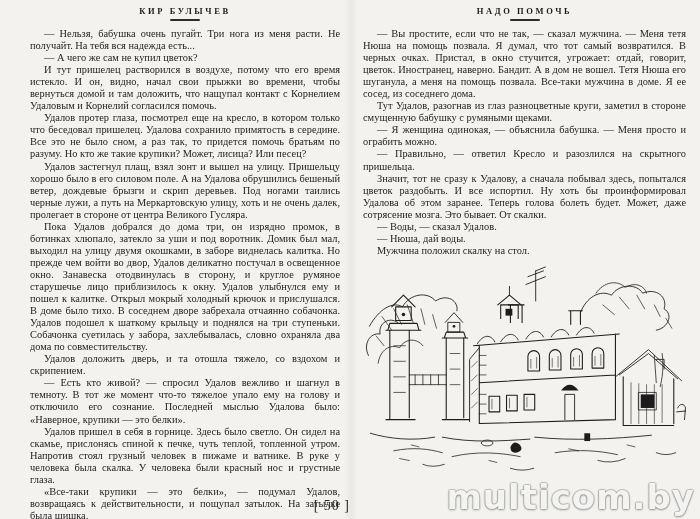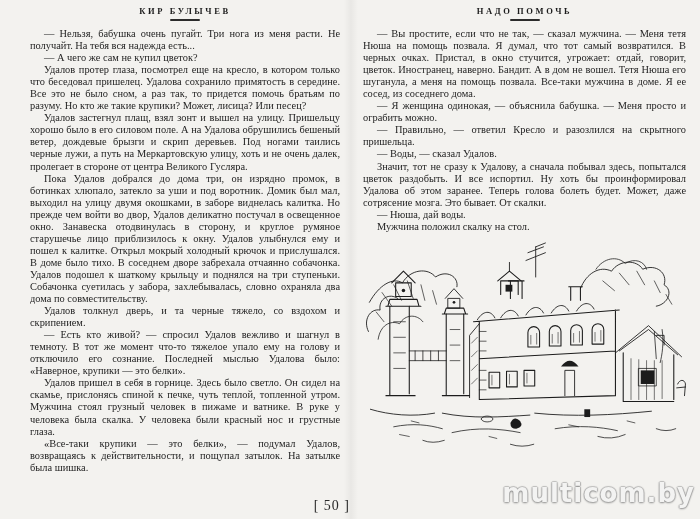--- a/index.html
+++ b/index.html
@@ -34,62 +34,64 @@
     text-justify:inter-word;
   }
   .body-text p{margin:0;text-indent:14px;}
   .page-number{
     position:absolute;bottom:5px;left:0;right:0;
     text-align:right;font-size:14px;color:#2a2a2a;letter-spacing:1px;
   }
   .illustration-wrap{margin-top:9px;text-align:center;}
   .illustration-wrap svg{display:block;margin:0 auto;}
   .watermark{
-    position:absolute;right:5px;bottom:11px;
+    position:absolute;right:5px;bottom:2px;
     font-family:"DejaVu Sans","Liberation Sans",sans-serif;
-    font-weight:bold;font-size:26px;letter-spacing:1px;
+    font-weight:bold;font-size:34px;letter-spacing:1px;
     color:#f4f4f3;opacity:.95;
     text-shadow:0 1px 2px rgba(125,125,125,.85),0 -1px 1px rgba(160,160,160,.6),1px 0 1px rgba(150,150,150,.6),-1px 0 1px rgba(150,150,150,.6);
     pointer-events:none;
     margin-top:12px;
   }
 </style>
 </head>
 <body>
 
 <div class="spread">
 
   <div class="page left">
     <div class="running-head">КИР БУЛЫЧЕВ</div>
     <div class="head-rule"></div>
     <div class="body-text">
       <p>— Нельзя, бабушка очень пугайт. Три нога из меня расти. Не получайт. На тебя вся надежда есть...</p>
       <p>— А чего же сам не купил цветок?</p>
+      <p>И тут пришелец растворился в воздухе, потому что его время истекло. И он, видно, начал свои прыжки во времени, чтобы вернуться домой и там доложить, что нащупал контакт с Корнелием Удаловым и Корнелий согласился помочь.</p>
       <p>Удалов протер глаза, посмотрел еще на кресло, в котором только что беседовал пришелец. Удалова сохранило примятость в середине. Все это не было сном, а раз так, то придется помочь братьям по разуму. Но кто же такие крупики? Может, лисица? Или песец?</p>
       <p>Удалов застегнул плащ, взял зонт и вышел на улицу. Пришельцу хорошо было в его силовом поле. А на Удалова обрушились бешеный ветер, дождевые брызги и скрип деревьев. Под ногами таились черные лужи, а путь на Меркартовскую улицу, хоть и не очень далек, пролегает в стороне от центра Великого Гусляра.</p>
       <p>Пока Удалов добрался до дома три, он изрядно промок, в ботинках хлюпало, затекло за уши и под воротник. Домик был мал, выходил на улицу двумя окошками, в заборе виднелась калитка. Но прежде чем войти во двор, Удалов деликатно постучал в освещенное окно. Занавеска отодвинулась в сторону, и круглое румяное старушечье лицо приблизилось к окну. Удалов улыбнулся ему и пошел к калитке. Открыл мокрый холодный крючок и прислушался. В доме было тихо. В соседнем дворе забрехала отчаянно собачонка. Удалов подошел к шаткому крыльцу и поднялся на три ступеньки. Собачонка суетилась у забора, захлебывалась, словно охраняла два дома по совместительству.</p>
-      <p>Удалов толкнул дверь, и та черные тяжело, со вздохом и скрипением.</p>
+      <p>Удалов доложить дверь, и та отошла тяжело, со вздохом и скрипением.</p>
       <p>— Есть кто живой? — спросил Удалов вежливо и шагнул в темноту. В тот же момент что-то тяжелое упало ему на голову и отключило его сознание. Последней мыслью Удалова было: «Наверное, крупики — это белки».</p>
-      <p>Удалов пришел в себя в горнице. Здесь было светло. Он сидел на скамье, прислонясь спиной к печке, чуть теплой, топленной утром. Мужчина стоял грузный человек в пижаме и ватнике. В руке у человека была скалка. У человека были красный нос и грустные глаза.</p>
+      <p>Удалов пришел в себя в горнице. Здесь было светло. Он сидел на скамье, прислонясь спиной к печке, чуть теплой, топленной утром. Напротив стоял грузный человек в пижаме и ватнике. В руке у человека была скалка. У человека были красный нос и грустные глаза.</p>
       <p>«Все-таки крупики — это белки», — подумал Удалов, возвращаясь к действительности, и пощупал затылок. На затылке была шишка.</p>
     </div>
     <div class="page-number">[ 50 ]</div>
   </div>
 
   <div class="gutter"></div>
 
   <div class="page right">
     <div class="running-head">НАДО ПОМОЧЬ</div>
     <div class="head-rule"></div>
     <div class="body-text">
       <p>— Вы простите, если что не так, — сказал мужчина. — Меня тетя Нюша на помощь позвала. Я думал, что тот самый возвратился. В черных очках. Пристал, в окно стучится, угрожает: отдай, говорит, цветок. Иностранец, наверно. Бандит. А в дом не вошел. Тетя Нюша его шуганула, а меня на помощь позвала. Все-таки мужчина в доме. Я ее сосед, из соседнего дома.</p>
+      <p>Тут Удалов, разогнав из глаз разноцветные круги, заметил в стороне смущенную бабушку с румяными щеками.</p>
       <p>— Я женщина одинокая, — объяснила бабушка. — Меня просто и ограбить можно.</p>
       <p>— Правильно, — ответил Кресло и разозлился на скрытного пришельца.</p>
+      <p>Значит, тот не сразу к Удалову, а сначала побывал здесь, попытался цветок раздобыть. И все испортил. Ну хоть бы проинформировал Удалова об этом заранее. Теперь голова болеть будет. Может, даже сотрясение мозга. Это бывает. От скалки.</p>
       <p>— Воды, — сказал Удалов.</p>
-      <p>Значит, тот не сразу к Удалову, а сначала побывал здесь, попытался цветок раздобыть. И все испортил. Ну хоть бы проинформировал Удалова об этом заранее. Теперь голова болеть будет. Может, даже сотрясение мозга. Это бывает. От скалки.</p>
       <p>— Нюша, дай воды.</p>
       <p>Мужчина положил скалку на стол.</p>
     </div>
 
     <div class="illustration-wrap">
       <svg width="322" height="212" viewBox="0 0 330 218" role="img" aria-label="Перьевой рисунок: старый городской дом с воротными столбами, скворечниками и деревьями">
         <g stroke="#1c1c1c" fill="none" stroke-linecap="round" stroke-linejoin="round" stroke-width="1.1">
 
           <path d="M5,62 c10,-18 24,-26 34,-20 c8,-14 26,-16 34,-6 c12,-8 24,0 22,10" stroke-width="0.9"></path>
           <path d="M4,92 c-6,-12 2,-24 12,-22 c-2,-12 10,-18 18,-12" stroke-width="0.9"></path>

